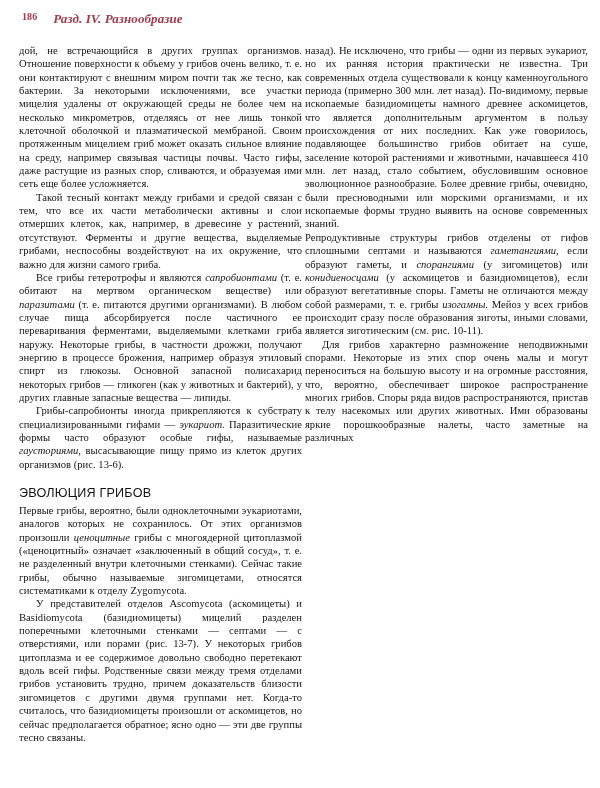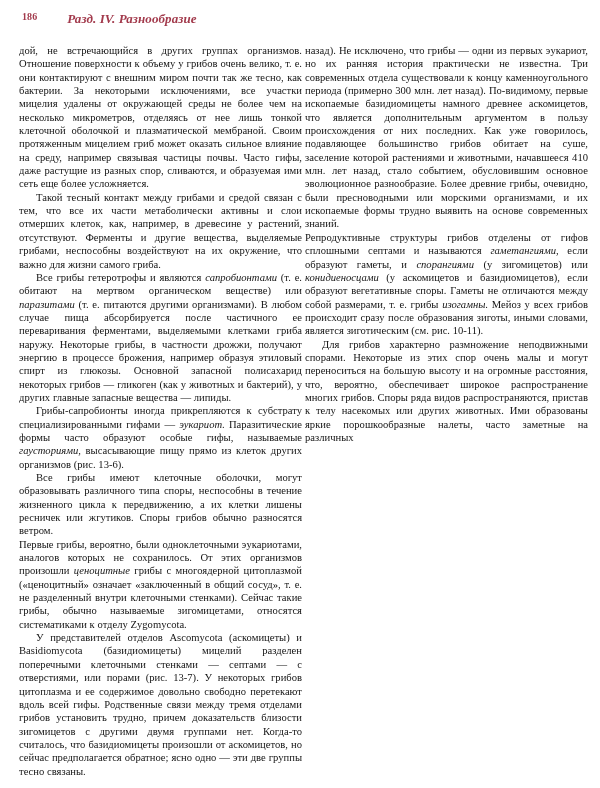--- a/index.html
+++ b/index.html
@@ -20,21 +20,21 @@
 
   
   .running-head {
     position: absolute;
     top: 11px;
     left: 22px;
     width: 280px;
     height: 16px;
     display: flex;
     align-items: flex-start;
-    gap: 30px;
+    gap: 16px;
     color: #a23a4c;
     font-weight: bold;
     font-size: 9.5px;
     letter-spacing: 0.1px;
   }
   .running-head .folio { font-size: 10px; }
   .running-head .sect  { font-size: 13px; font-style: italic; }
 
   
   .page {
@@ -85,22 +85,22 @@
 </div>
 
 <div class="page">
 
   <div class="col col-left">
     <div>
         <p class="body noindent"><span>дой, не встречающийся в других группах организмов. Отношение поверхности к объему у грибов очень велико, т. е. они контактируют с внешним миром почти так же тесно, как бактерии. За некоторыми исключениями, все участки мицелия удалены от окружающей среды не более чем на несколько микрометров, отделяясь от нее лишь тонкой клеточной оболочкой и плазматической мембраной. Своим протяженным мицелием гриб может оказать сильное влияние на среду, например связывая частицы почвы. Часто гифы, даже растущие из разных спор, сливаются, и образуемая ими сеть еще более усложняется.</span></p>
         <p class="body"><span>Такой тесный контакт между грибами и средой связан с тем, что все их части метаболически активны и слои отмерших клеток, как, например, в древесине у растений, отсутствуют. Ферменты и другие вещества, выделяемые грибами, неспособны воздействуют на их окружение, что важно для жизни самого гриба.</span></p>
         <p class="body"><span>Все грибы гетеротрофы и являются </span><i>сапробионтами</i><span> (т. е. обитают на мертвом органическом веществе) или </span><i>паразитами</i><span> (т. е. питаются другими организмами). В любом случае пища абсорбируется после частичного ее переваривания ферментами, выделяемыми клетками гриба наружу. Некоторые грибы, в частности дрожжи, получают энергию в процессе брожения, например образуя этиловый спирт из глюкозы. Основной запасной полисахарид некоторых грибов — гликоген (как у животных и бактерий), у других главные запасные вещества — липиды.</span></p>
         <p class="body"><span>Грибы-сапробионты иногда прикрепляются к субстрату специализированными гифами — </span><i>эукариот</i><span>. Паразитические формы часто образуют особые гифы, называемые </span><i>гаусториями</i><span>, высасывающие пищу прямо из клеток других организмов (рис. 13-6).</span></p>
-        <p class="body"><span>Все грибы имеют клеточные оболочки, могут образовывать различного типа споры, неспособны в течение жизненного цикла к передвижению, а их клетки лишены ресничек или жгутиков. Споры грибов обычно разносятся ветром.</span></p>
       </div>
+    <h2 class="section">ЭВОЛЮЦИЯ ГРИБОВ</h2>
     <div>
         <p class="body noindent"><span>Первые грибы, вероятно, были одноклеточными эукариотами, аналогов которых не сохранилось. От этих организмов произошли </span><i>ценоцитные</i><span> грибы с многоядерной цитоплазмой («ценоцитный» означает «заключенный в общий сосуд», т. е. не разделенный внутри клеточными стенками). Сейчас такие грибы, обычно называемые зигомицетами, относятся систематиками к отделу Zygomycota.</span></p>
         <p class="body"><span>У представителей отделов Ascomycota (аскомицеты) и Basidiomycota (базидиомицеты) мицелий разделен поперечными клеточными стенками — септами — с отверстиями, или порами (рис. 13-7). У некоторых грибов цитоплазма и ее содержимое довольно свободно перетекают вдоль всей гифы. Родственные связи между тремя отделами грибов установить трудно, причем доказательств близости зигомицетов с другими двумя группами нет. Когда-то считалось, что базидиомицеты произошли от аскомицетов, но сейчас предполагается обратное; ясно одно — эти две группы тесно связаны.</span></p>
       </div>
   </div>
 
   <div class="col col-right">
 
     <div class="right-text">
       <div>

